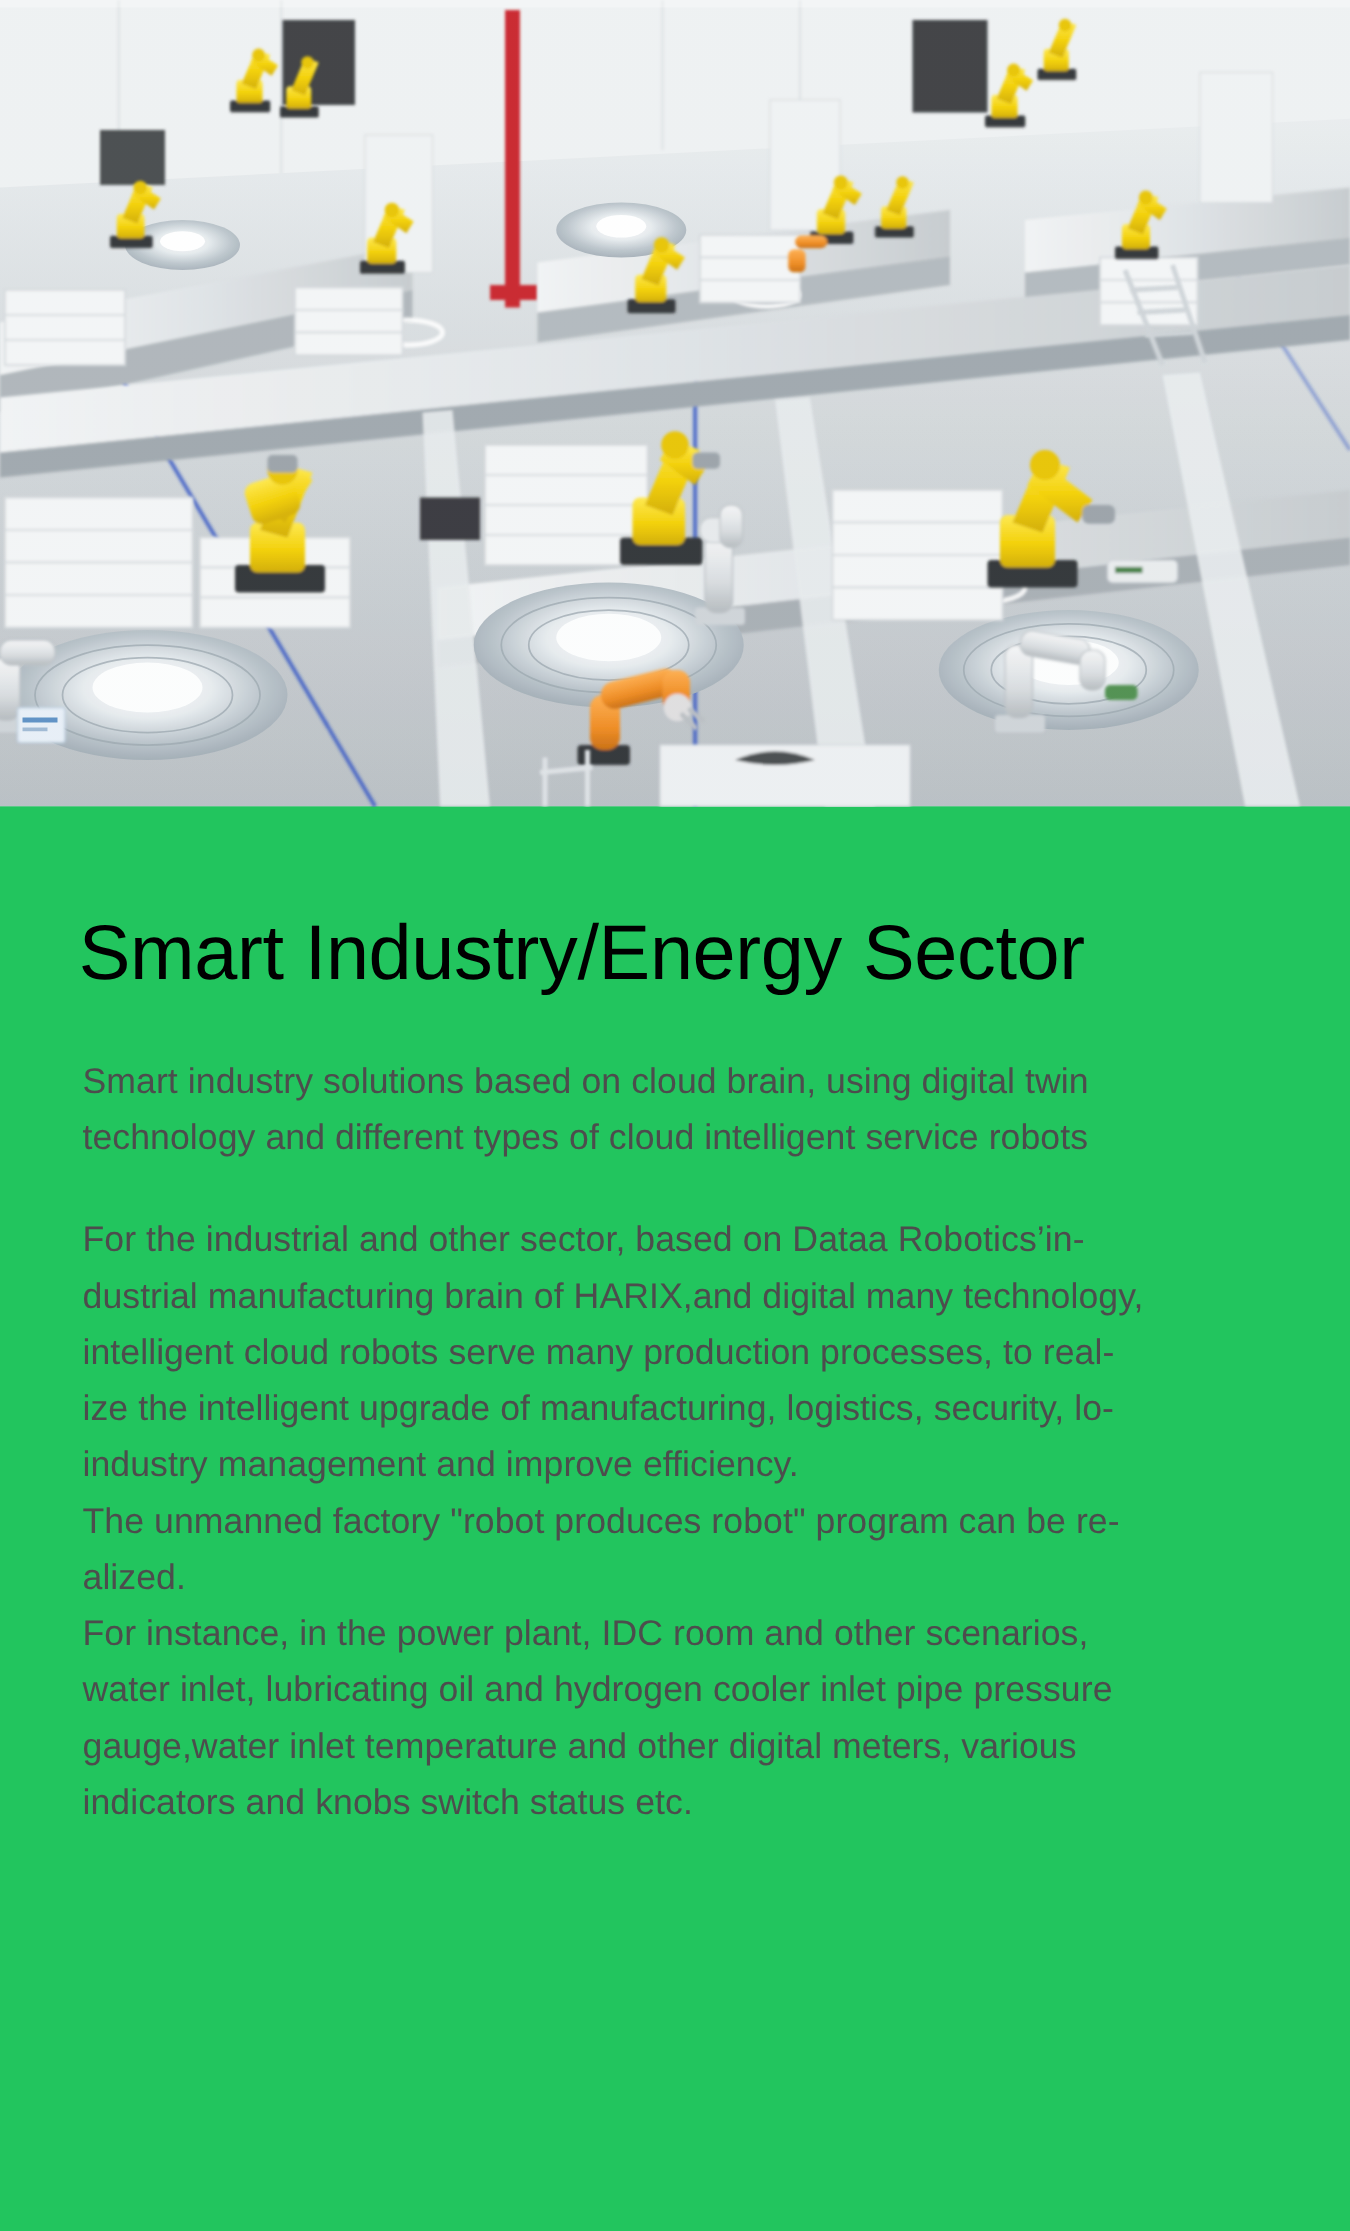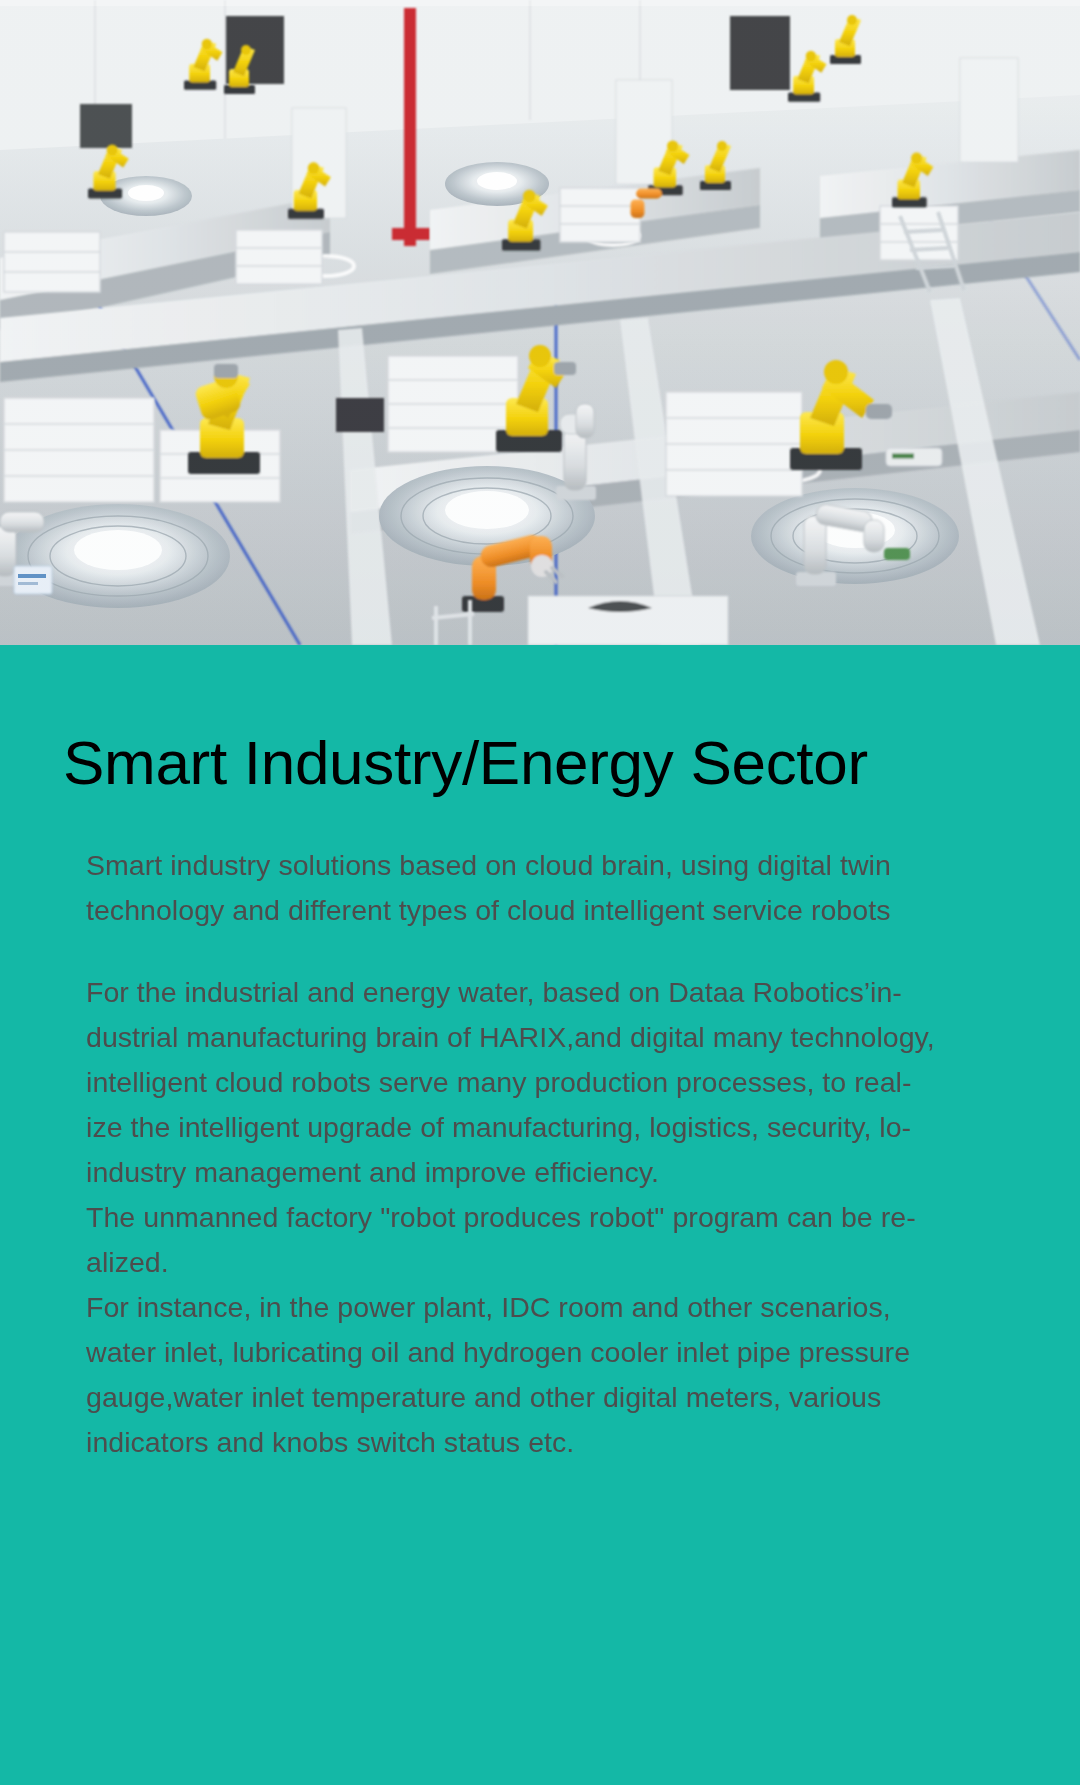--- a/index.html
+++ b/index.html
@@ -8,21 +8,21 @@
     width: 1080px;
     height: 1785px;
     background: #ffffff;
     font-family: "Liberation Sans", "DejaVu Sans", sans-serif;
   }
 
   .page {
     position: relative;
     width: 1080px;
     height: 1785px;
-    background: #14b8a6;
+    background: #22c55e;
     overflow: hidden;
   }
 
   
   .hero {
     position: absolute;
     left: 0;
     top: 0;
     width: 1080px;
     height: 645px;
@@ -64,21 +64,21 @@
     font-family: "Liberation Sans Narrow", "Liberation Sans", sans-serif;
     font-stretch: condensed;
     font-size: 28.5px;
     line-height: 45px;
     color: #4d4d4d;
     letter-spacing: 0.05px;
   }
 
   .para.lead { margin-bottom: 37px; }
 
-  .para .ln { display: block; white-space: nowrap; margin-left: 20px; }
+  .para .ln { display: block; white-space: nowrap; }
 </style>
 </head>
 <body>
 
 <div class="page">
 
   <div class="hero">
     <svg viewBox="0 0 1080 645" preserveAspectRatio="none">
       <defs>
         <linearGradient id="floorG" x1="0" y1="0" x2="0" y2="1">
@@ -428,21 +428,21 @@
     <h1 class="page-title">Smart Industry/Energy Sector</h1>
 
     <div class="body-wrap">
 
       <p class="para lead">
         <span class="ln">Smart industry solutions based on cloud brain, using digital twin</span>
         <span class="ln">technology and different types of cloud intelligent service robots</span>
       </p>
 
       <p class="para">
-        <span class="ln">For the industrial and energy water, based on Dataa Robotics’in-</span>
+        <span class="ln">For the industrial and other sector, based on Dataa Robotics’in-</span>
         <span class="ln">dustrial manufacturing brain of HARIX,and digital many technology,</span>
         <span class="ln">intelligent cloud robots serve many production processes, to real-</span>
         <span class="ln">ize the intelligent upgrade of manufacturing, logistics, security, lo-</span>
         <span class="ln">industry management and improve efficiency.</span>
         <span class="ln">The unmanned factory "robot produces robot" program can be re-</span>
         <span class="ln">alized.</span>
         <span class="ln">For instance, in the power plant, IDC room and other scenarios,</span>
         <span class="ln">water inlet, lubricating oil and hydrogen cooler inlet pipe pressure</span>
         <span class="ln">gauge,water inlet temperature and other digital meters, various</span>
         <span class="ln">indicators and knobs switch status etc.</span>

